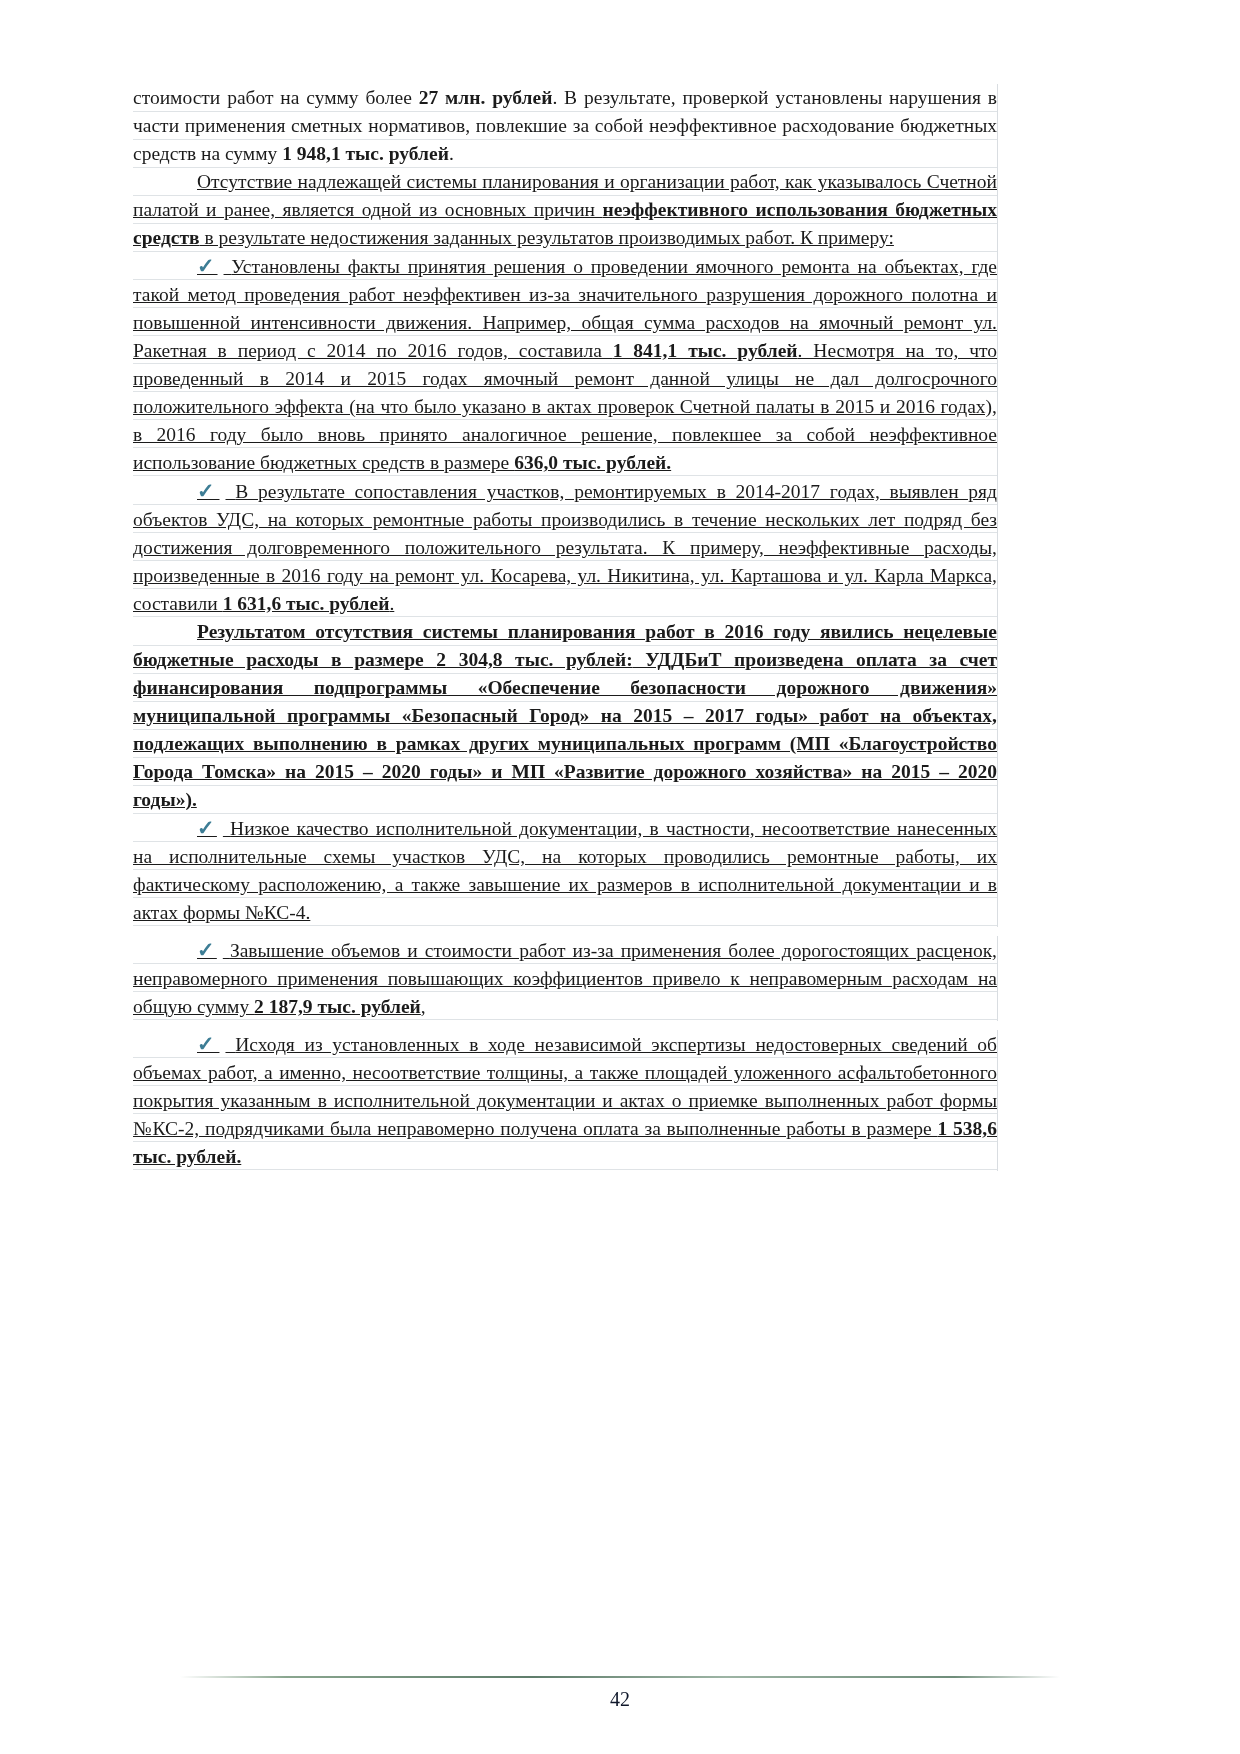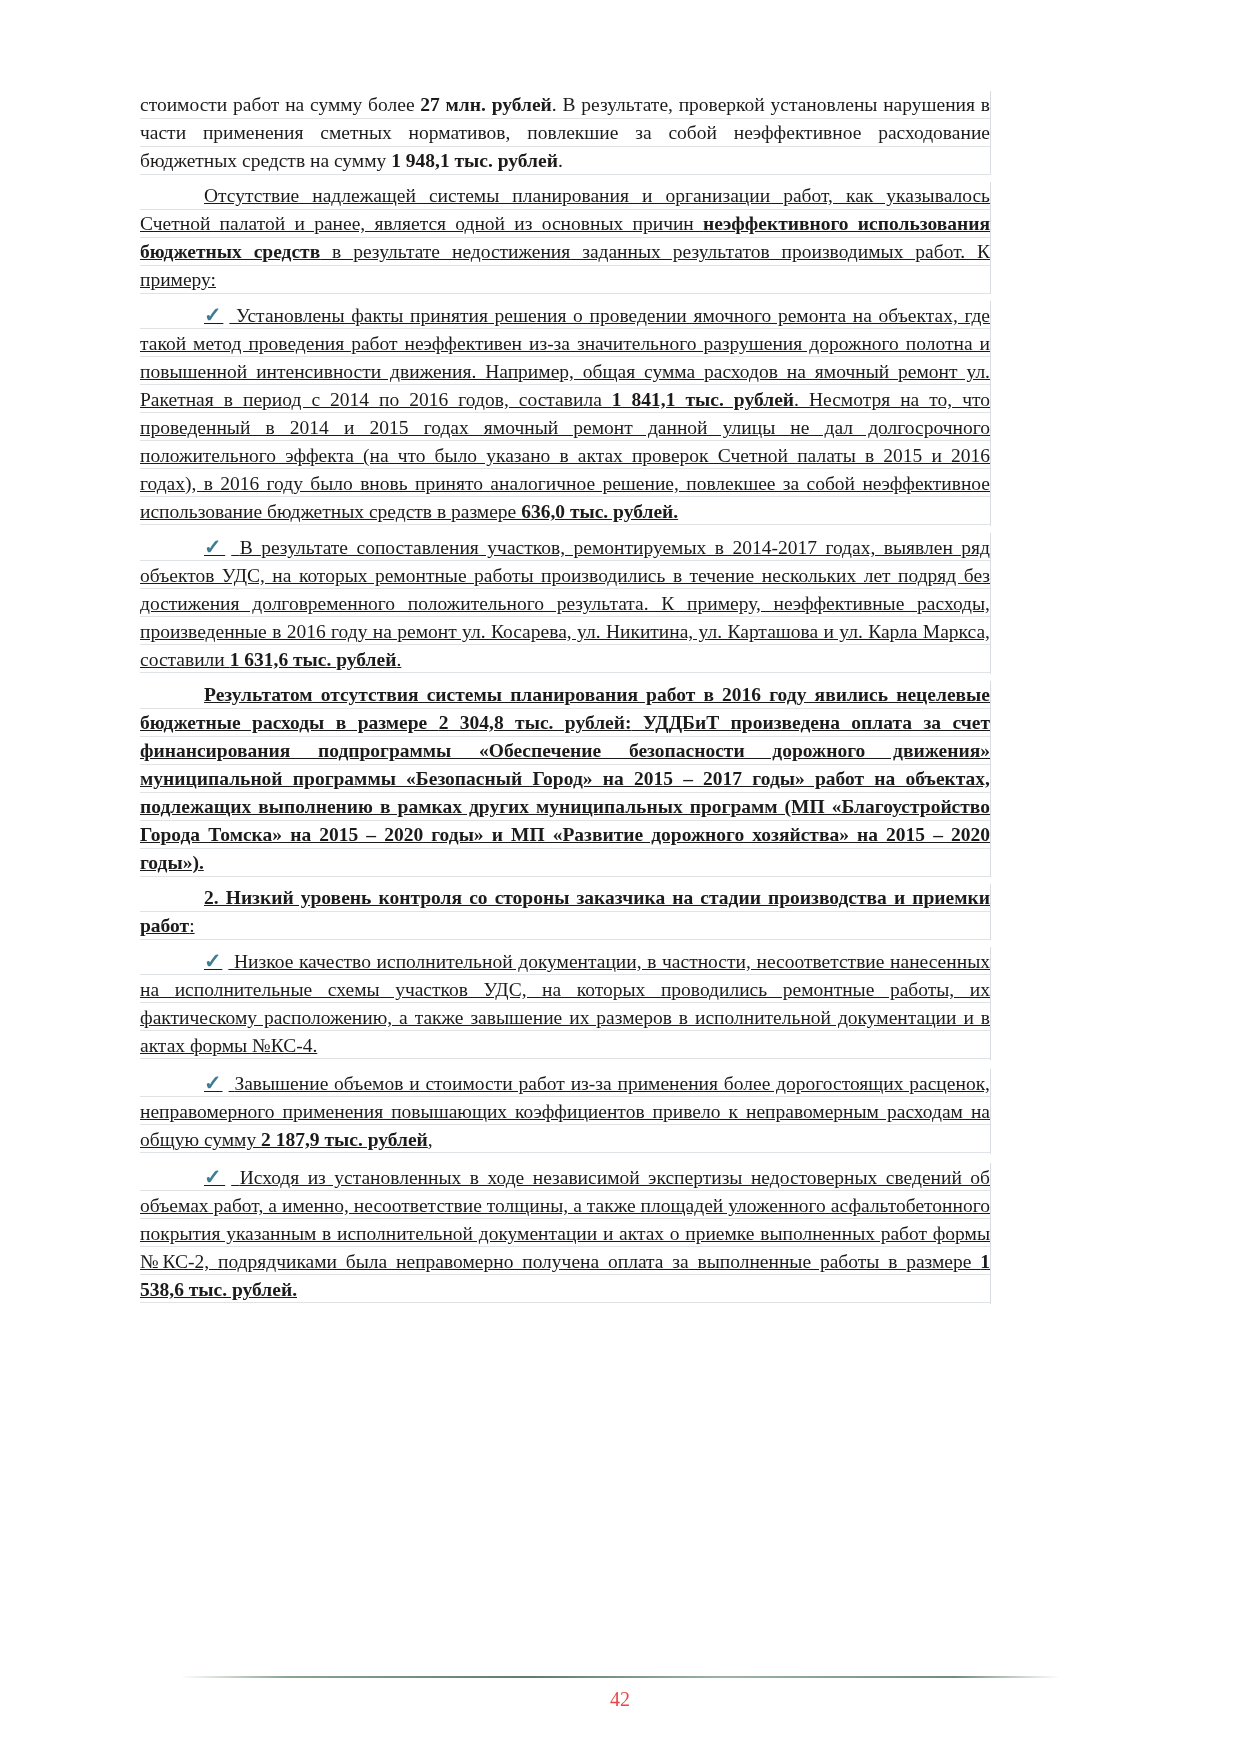--- a/index.html
+++ b/index.html
@@ -16,21 +16,21 @@
     color: #1b1b1b;
     overflow: hidden;
   }
   .doc-body {
     position: absolute;
     top: 84px;
     left: 133px;
     width: 865px;
   }
   .para {
-    margin: 7px;
+    margin: 0;
     font-size: 19.5px;
     line-height: 28px;
     text-align: justify;
     text-justify: inter-word;
   }
   .para.indent { text-indent: 64px; text-decoration: underline; }
   .para.spaced { margin-top: 9px; }
   .para .bold { font-weight: 700; }
   .para.ruled {
     background-image: repeating-linear-gradient(
@@ -60,35 +60,34 @@
       #6f8d7a 88%,
       rgba(130,160,140,0) 100%);
   }
   .page-number {
     position: absolute;
     top: 1688px;
     left: 0;
     width: 1240px;
     text-align: center;
     font-size: 20px;
-    color: #ef4444;
+    color: #0f172a;
     font-family: "Liberation Serif", "DejaVu Serif", serif;
   }
 </style>
 </head>
 <body>
 
 <div class="page">
   <div class="doc-body">
       <p class="para ruled"><span>стоимости работ на сумму более </span><span class="bold">27 млн. рублей</span><span>. В результате, проверкой установлены нарушения в части применения сметных нормативов, повлекшие за собой неэффективное расходование бюджетных средств на сумму </span><span class="bold">1 948,1 тыс. рублей</span><span>.</span></p>
       <p class="para indent ruled"><span>Отсутствие надлежащей системы планирования и организации работ, как указывалось Счетной палатой и ранее, является одной из основных причин </span><span class="bold">неэффективного использования бюджетных средств</span><span> в результате недостижения заданных результатов производимых работ. К примеру:</span></p>
       <p class="para indent ruled"><span class="check">✓</span> <span>Установлены факты принятия решения о проведении ямочного ремонта на объектах, где такой метод проведения работ неэффективен из-за значительного разрушения дорожного полотна и повышенной интенсивности движения. Например, общая сумма расходов на ямочный ремонт ул. Ракетная в период с 2014 по 2016 годов, составила </span><span class="bold">1 841,1 тыс. рублей</span><span>. Несмотря на то, что проведенный в 2014 и 2015 годах ямочный ремонт данной улицы не дал долгосрочного положительного эффекта (на что было указано в актах проверок Счетной палаты в 2015 и 2016 годах), в 2016 году было вновь принято аналогичное решение, повлекшее за собой неэффективное использование бюджетных средств в размере </span><span class="bold">636,0 тыс. рублей.</span></p>
       <p class="para indent ruled"><span class="check">✓</span> <span>В результате сопоставления участков, ремонтируемых в 2014-2017 годах, выявлен ряд объектов УДС, на которых ремонтные работы производились в течение нескольких лет подряд без достижения долговременного положительного результата. К примеру, неэффективные расходы, произведенные в 2016 году на ремонт ул. Косарева, ул. Никитина, ул. Карташова и ул. Карла Маркса, составили </span><span class="bold">1 631,6 тыс. рублей</span><span>.</span></p>
       <p class="para indent ruled"><span class="bold">Результатом отсутствия системы планирования работ в 2016 году явились нецелевые бюджетные расходы в размере </span><span class="bold">2 304,8 тыс. рублей:</span><span class="bold"> УДДБиТ произведена оплата за счет финансирования подпрограммы «Обеспечение безопасности дорожного движения» муниципальной программы «Безопасный Город» на 2015 – 2017 годы» работ на объектах, подлежащих выполнению в рамках других муниципальных программ (МП «Благоустройство Города Томска» на 2015 – 2020 годы» и МП «Развитие дорожного хозяйства» на 2015 – 2020 годы»).</span></p>
-      <p class="para indent ruled"><span class="bold">2. Низкий уровень контроля со стороны заказчика на стадии производства и приемки работ</span><span>:</span></p>
       <p class="para indent ruled"><span class="check">✓</span> <span>Низкое качество исполнительной документации, в частности, несоответствие нанесенных на исполнительные схемы участков УДС, на которых проводились ремонтные работы, их фактическому расположению, а также завышение их размеров в исполнительной документации и в актах формы №КС-4.</span></p>
       <p class="para indent ruled spaced"><span class="check">✓</span> <span>Завышение объемов и стоимости работ из-за применения более дорогостоящих расценок, неправомерного применения повышающих коэффициентов привело к неправомерным расходам на общую сумму </span><span class="bold">2 187,9 тыс. рублей</span><span>,</span></p>
       <p class="para indent ruled spaced"><span class="check">✓</span> <span>Исходя из установленных в ходе независимой экспертизы недостоверных сведений об объемах работ, а именно, несоответствие толщины, а также площадей уложенного асфальтобетонного покрытия указанным в исполнительной документации и актах о приемке выполненных работ формы №КС-2, подрядчиками была неправомерно получена оплата за выполненные работы в размере </span><span class="bold">1 538,6 тыс. рублей.</span></p>
     </div>
 
   <div class="footer-divider"></div>
   <div class="page-number">42</div>
 </div>
 
 </body></html>

